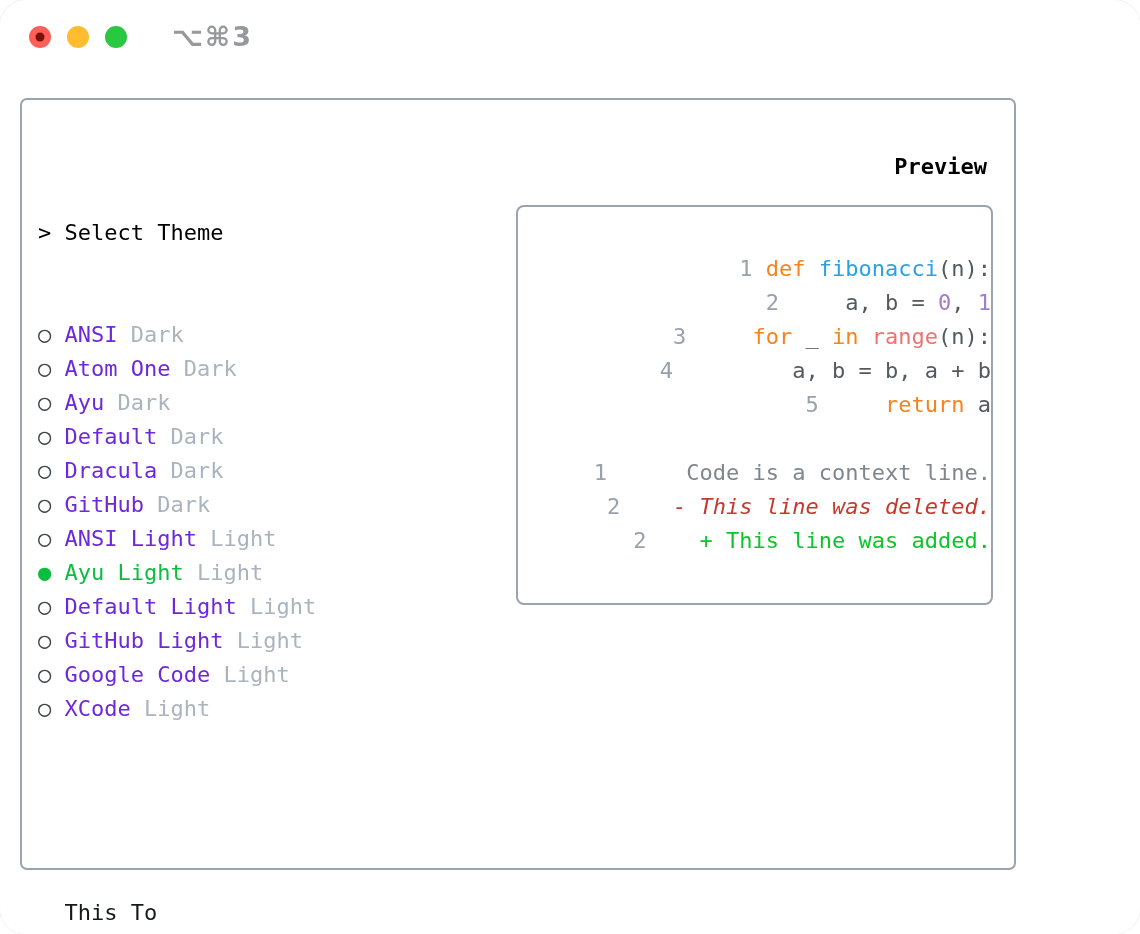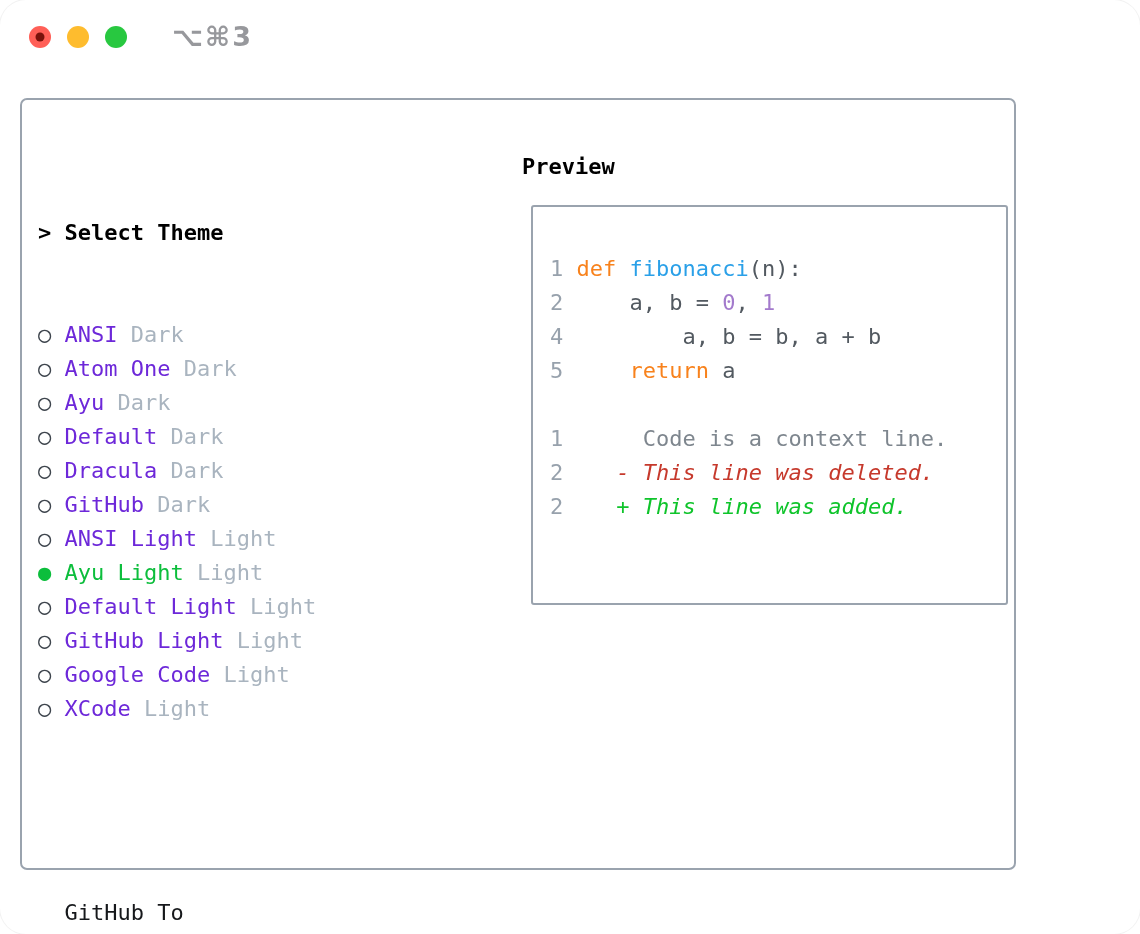--- a/index.html
+++ b/index.html
@@ -26,49 +26,49 @@
   }
   
   .panel {
     position:absolute; left:20px; top:98px; width:996px; height:772px;
     border:2px solid var(--border-gray,#9AA3AE); border-radius:7px; background:#fff;
   }
   .left-col { position:absolute; left:16px; top:48px; width:462px;
               font-size:22px; line-height:34px; white-space:pre; }
   .row { height:34px; white-space:pre; }
   .row.blank { height:34px; }
-  .menu-header { font-weight:bold; color:#000; }
+  .menu-header { font-weight:normal; color:#000; }
   .menu-header .prompt { display:inline-block; width:2ch; }
   .bullet { display:inline-block; width:2ch; color:#3E454D; }
   .theme-row .label, .apply-row .label { color:#6d28d9; }
   .theme-row.selected .bullet, .theme-row.selected .label,
   .apply-row.selected .bullet, .apply-row.selected .label {
     color:var(--selection-green,#0CBE3C);
   }
   .variant { color:var(--muted-gray,#A9B4BF); }
   .section-title { color:#16181B; padding-left:2ch; }
   
-  .right-col { position:absolute; left:480px; top:50px; width:500px; }
+  .right-col { position:absolute; left:465px; top:50px; width:500px;text-align:right; }
   .preview-title { margin-left:20px; height:34px; line-height:34px;
                    font-size:22px; font-weight:bold; color:#000; }
   .preview-box {
     margin-left:29px; margin-top:21px; width:477px; height:400px;
-    border:2px solid var(--border-gray,#9AA3AE); border-radius:3px; background:#fff;
+    border:2px solid var(--border-gray,#9AA3AE); border-radius:8px; background:#fff;
     padding:45px 0 0 17px; overflow:hidden;
   }
   .code-line { height:34px; line-height:34px; font-size:22px; white-space:pre; }
   .tok-lineno { color:#97A1AC; }
   .tok-plain  { color:#525960; }
   .tok-kw     { color:var(--keyword-orange,#F8821C); }
   .tok-fn     { color:var(--function-blue,#2AA0E8); }
   .tok-call   { color:var(--builtin-coral,#F07171); }
   .tok-num    { color:var(--number-purple,#A37ACC); }
   .tok-ctx    { color:#7E868E; }
   .tok-del    { color:var(--diff-deleted-red,#C6392C);font-style:italic; }
-  .tok-add    { color:var(--diff-added-green,#0FC42B);font-style:italic; }
+  .tok-add    { color:var(--diff-added-green,#0FC42B); }
 </style>
 </head>
 <body>
 
 <div class="window">
   <div class="titlebar">
     <div class="traffic">
         <div class="light has-dot" style="background: rgb(255, 95, 87);">
           <span class="inner-dot"></span>
         </div>
@@ -76,32 +76,33 @@
         <div class="light" style="background: rgb(40, 200, 64);"></div>
       </div>
     <div class="shortcut">⌥⌘3</div>
   </div>
 
   <div class="panel">
     <div class="left-col">
       <div class="row menu-header"><span class="prompt">&gt;</span><span>Select Theme</span></div>
       <div id="theme-list"><div class="row theme-row"><span class="bullet">○</span><span class="label">ANSI</span><span class="variant"> Dark</span></div><div class="row theme-row"><span class="bullet">○</span><span class="label">Atom One</span><span class="variant"> Dark</span></div><div class="row theme-row"><span class="bullet">○</span><span class="label">Ayu</span><span class="variant"> Dark</span></div><div class="row theme-row"><span class="bullet">○</span><span class="label">Default</span><span class="variant"> Dark</span></div><div class="row theme-row"><span class="bullet">○</span><span class="label">Dracula</span><span class="variant"> Dark</span></div><div class="row theme-row"><span class="bullet">○</span><span class="label">GitHub</span><span class="variant"> Dark</span></div><div class="row theme-row"><span class="bullet">○</span><span class="label">ANSI Light</span><span class="variant"> Light</span></div><div class="row theme-row selected"><span class="bullet">●</span><span class="label">Ayu Light</span><span class="variant"> Light</span></div><div class="row theme-row"><span class="bullet">○</span><span class="label">Default Light</span><span class="variant"> Light</span></div><div class="row theme-row"><span class="bullet">○</span><span class="label">GitHub Light</span><span class="variant"> Light</span></div><div class="row theme-row"><span class="bullet">○</span><span class="label">Google Code</span><span class="variant"> Light</span></div><div class="row theme-row"><span class="bullet">○</span><span class="label">XCode</span><span class="variant"> Light</span></div></div>
       <div class="row blank"></div>
-      <div class="row section-title">GitHub To</div>
+      <div class="row section-title">This To</div>
       
       
       
     </div>
 
     <div class="right-col">
       <div class="preview-title">Preview</div>
       <div class="preview-box">
         <div id="preview-lines">
             <div class="code-line"><span class="tok-lineno">1</span><span class="tok-plain"> </span><span class="tok-kw">def</span><span class="tok-plain"> </span><span class="tok-fn">fibonacci</span><span class="tok-plain">(n):</span></div>
             <div class="code-line"><span class="tok-lineno">2</span><span class="tok-plain">     a, b = </span><span class="tok-num">0</span><span class="tok-plain">, </span><span class="tok-num">1</span></div>
+            <div class="code-line"><span class="tok-lineno">3</span><span class="tok-plain">     </span><span class="tok-kw">for</span><span class="tok-plain"> _ </span><span class="tok-kw">in</span><span class="tok-plain"> </span><span class="tok-call">range</span><span class="tok-plain">(n):</span></div>
             <div class="code-line"><span class="tok-lineno">4</span><span class="tok-plain">         a, b = b, a + b</span></div>
             <div class="code-line"><span class="tok-lineno">5</span><span class="tok-plain">     </span><span class="tok-kw">return</span><span class="tok-plain"> a</span></div>
             <div class="code-line"></div>
             <div class="code-line"><span class="tok-lineno">1</span><span class="tok-ctx">      Code is a context line.</span></div>
             <div class="code-line"><span class="tok-lineno">2</span><span class="tok-plain">    </span><span class="tok-del">- This line was deleted.</span></div>
             <div class="code-line"><span class="tok-lineno">2</span><span class="tok-plain">    </span><span class="tok-add">+ This line was added.</span></div>
           </div>
       </div>
     </div>
   </div>

